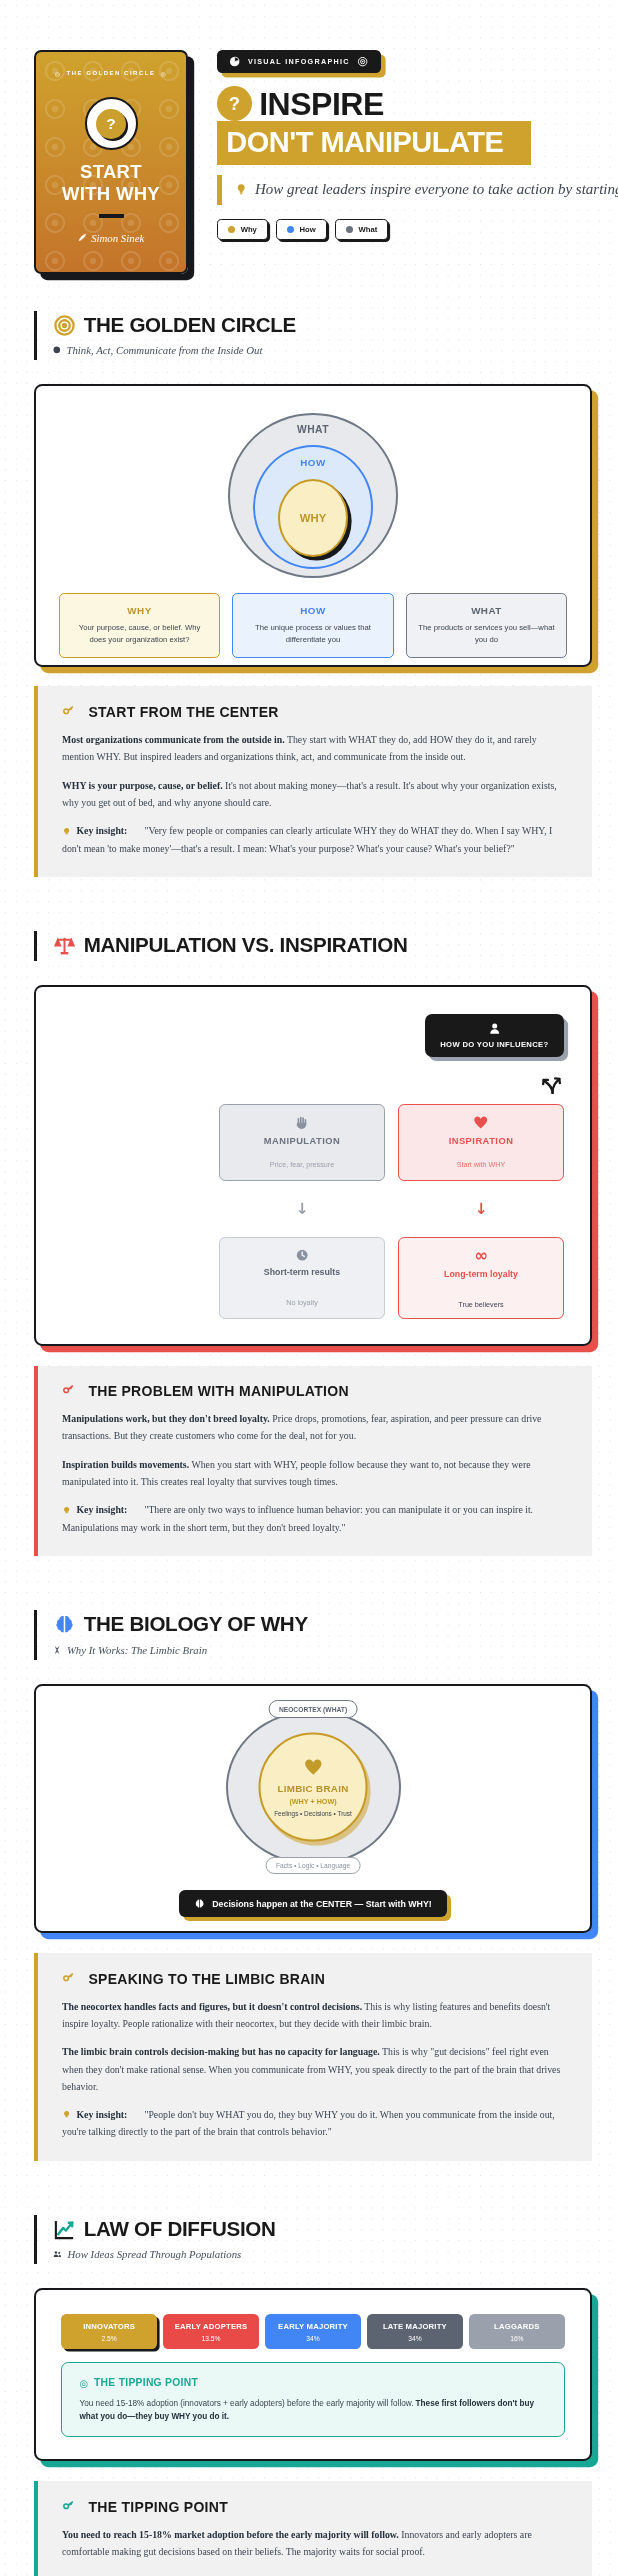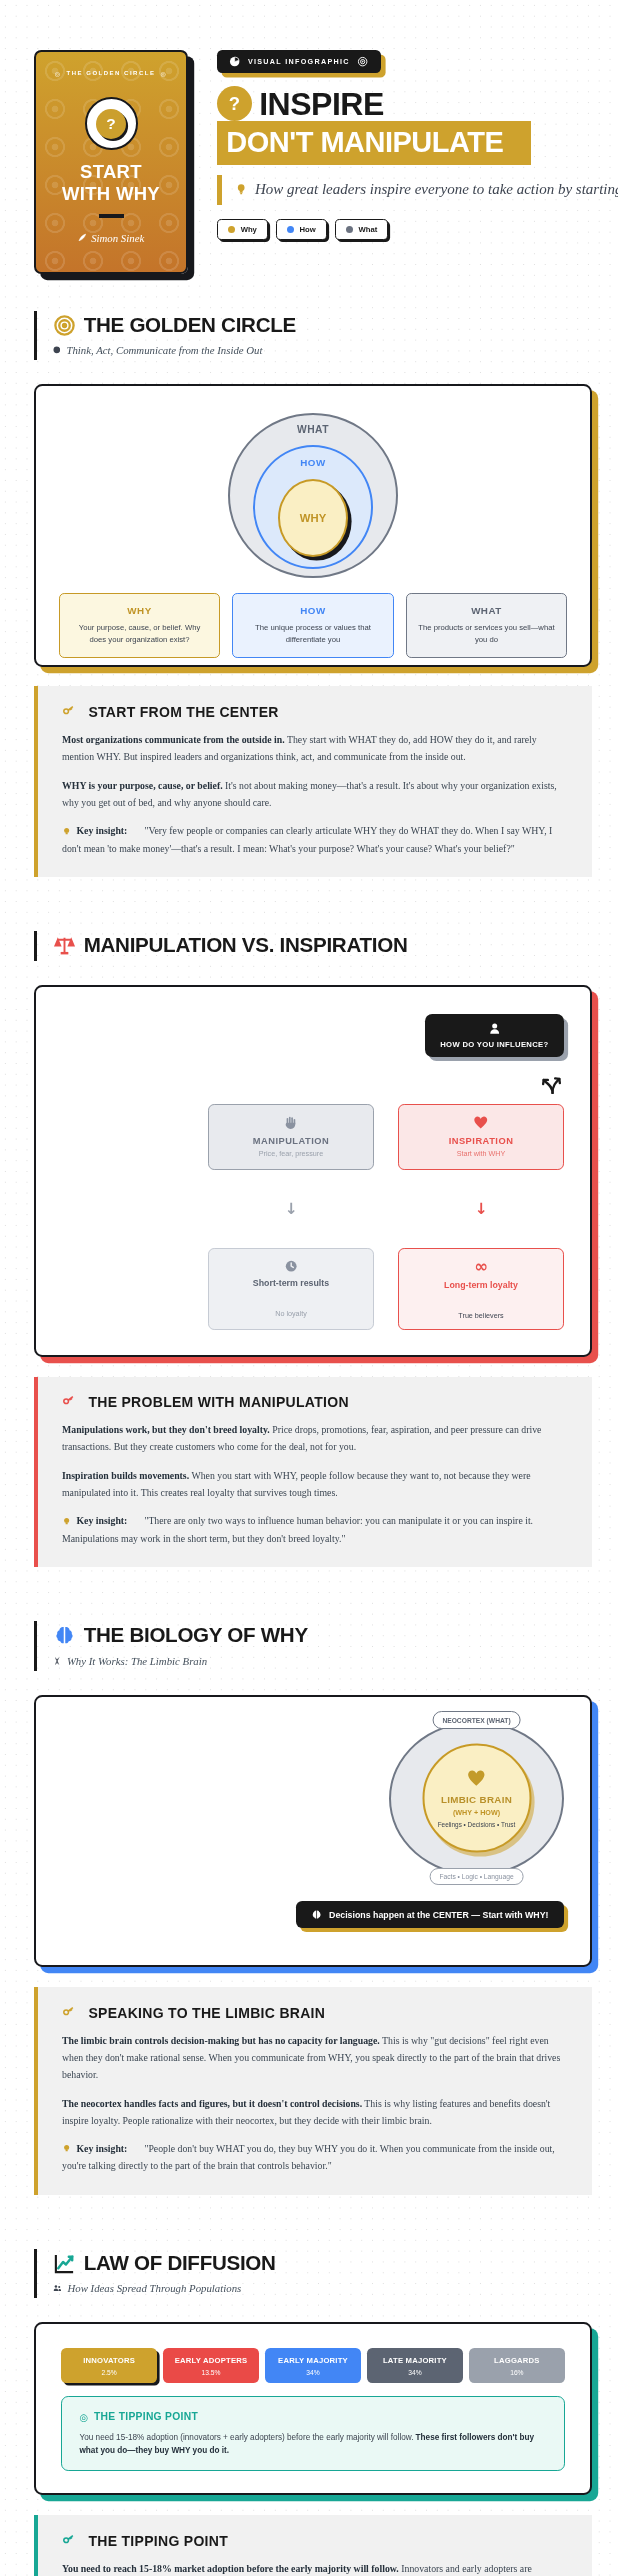--- a/index.html
+++ b/index.html
@@ -95,41 +95,41 @@
   .co-p b{color:#25303b}
   .insight{display:block}
   .insight .bulb{display:inline-block;vertical-align:-1.5px;margin-right:5.2px}
   .insight b{margin-right:17px}
 
   
   .flow-board{padding:27px 26px 25px;display:flex;flex-direction:column;align-items:flex-end}
   .flow-top{background:#191919;color:#fff;border-radius:7.2px;box-shadow:4.1px 4.1px 0 #9aa1ac;padding:7.7px 15.5px 8.8px;text-align:center}
   .flow-top-txt{font-size:7.7px;font-weight:800;letter-spacing:0.3px;margin-top:4.1px}
   .flow-split{margin:12.4px 0 10.3px}
-  .duo{display:grid;grid-template-columns:166px 166px;gap:24px}
+  .duo{display:grid;grid-template-columns:166px 166px;gap:13px}
   .opt{border-radius:6.2px;border:1.5px solid;text-align:center;padding:10.3px 9.3px 11.3px;width:100%}
   .opt-gray{background:#e8eaee;border-color:#9aa1ac}
   .opt-red{background:#fbe7e7;border-color:#e8504c}
   .opt-title{font-size:9.3px;font-weight:800;letter-spacing:0.5px;margin-top:5.2px}
-  .opt-sub{font-size:7.2px;margin-top:3px}
+  .opt-sub{font-size:7.2px;margin-top:14px}
   .opt-gray .opt-title{color:#6b7280}.opt-gray .opt-sub{color:#9aa1ac}
   .opt-red .opt-title{color:#e8504c}.opt-red .opt-sub{color:#e8726e}
   .darr{font-size:15.5px;font-weight:bold;line-height:1;margin:7.2px 0;font-family:"DejaVu Sans",sans-serif}
   .darr-gray{color:#9aa1ac}.darr-red{color:#e8504c}
   .res{border-radius:6.2px;border:1.5px solid;text-align:center;padding:9.3px;width:100%}
   .res-gray{background:#eef0f3;border-color:#c6cbd4}
   .res-red{background:#fdf0f0;border-color:#e8504c}
   .res-title{font-size:8.8px;font-weight:800;margin-top:4.6px}
   .res-sub{font-size:7.2px;margin-top:21px}
   .res-gray .res-title{color:#5c6472}.res-gray .res-sub{color:#9aa1ac}
   .res-red .res-title{color:#e8504c}.res-red .res-sub{color:#3d4450}
   .inf{font-family:"DejaVu Sans",sans-serif;font-size:16.5px;line-height:1;color:#e8504c;font-weight:bold}
 
   
-  .brain-board{padding:24px 26px 37px;display:flex;flex-direction:column;align-items:flex-end}
+  .brain-board{padding:24px 26px 14px;display:flex;flex-direction:column;align-items:center}
   .brain-wrap{position:relative;width:175px;height:155px}
   .brain-outer{position:absolute;inset:0;border-radius:50%;background:#e7e9ed;border:2.1px solid #707886}
   .brain-pill{position:absolute;left:50%;transform:translateX(-50%);background:#fff;border:1.5px solid #707886;border-radius:515px;padding:4.1px 9.3px;font-size:6.7px;font-weight:800;color:#5c6472;white-space:nowrap}
   .brain-pill-top{top:-9.3px}
   .brain-pill-bot{bottom:-9.3px;font-weight:normal;color:#8a92a0;border-color:#9aa1ac}
   .brain-core{position:absolute;left:50%;top:50%;transform:translate(-50%,-50%);width:109px;height:109px;border-radius:50%;background:#faefc4;border:2.6px solid #c79a26;box-shadow:3.1px 4.1px 0 rgba(206,162,45,.55);display:flex;flex-direction:column;align-items:center;justify-content:center;text-align:center}
   .core-name{font-size:9.8px;font-weight:800;color:#b9912b;margin-top:5.2px;letter-spacing:0.3px}
   .core-sub{font-size:7.2px;font-weight:bold;color:#c09426;margin-top:3.1px}
   .core-tags{font-size:6.4px;color:#3d4450;margin-top:4.6px}
   .brain-banner{margin-top:25px;background:#191919;color:#fff;border-radius:6.2px;box-shadow:4.1px 4.1px 0 #cea22d;padding:8.2px 15.5px;display:flex;align-items:center;gap:6.7px;font-size:8.8px;font-weight:800}
@@ -432,22 +432,22 @@
   <div class="callout bl-gold">
     <div class="co-title">
       <span>
           <svg width="12.4" height="12.4" viewBox="0 0 24 24" fill="none" stroke="#cea22d" stroke-width="3">
             <circle cx="8" cy="14" r="4.5"></circle>
             <path d="M12 12 L21 5 M17 8 L19.5 10.5 M14.5 10 L16.5 12"></path>
           </svg>
         </span>
       <span>SPEAKING TO THE LIMBIC BRAIN</span>
     </div>
+    <p class="co-p"><b>The neocortex handles facts and figures, but it doesn't control decisions.</b><span> This is why listing features and benefits doesn't inspire loyalty. People rationalize with their neocortex, but they decide with their limbic brain.</span></p>
     <p class="co-p"><b>The limbic brain controls decision-making but has no capacity for language.</b><span> This is why "gut decisions" feel right even when they don't make rational sense. When you communicate from WHY, you speak directly to the part of the brain that drives behavior.</span></p>
-    <p class="co-p"><b>The neocortex handles facts and figures, but it doesn't control decisions.</b><span> This is why listing features and benefits doesn't inspire loyalty. People rationalize with their neocortex, but they decide with their limbic brain.</span></p>
     <p class="co-p insight"><span class="bulb"><svg width="9.3" height="9.3" viewBox="0 0 24 24">
             <circle cx="12" cy="9" r="6.5" fill="#cea22d"></circle>
             <rect x="9" y="15.5" width="6" height="3.5" rx="1.2" fill="#cea22d"></rect>
           </svg></span><b>Key insight:</b><span>"People don't buy WHAT you do, they buy WHY you do it. When you communicate from the inside out, you're talking directly to the part of the brain that controls behavior."</span></p>
   </div>
 </div>
 
 <div class="wrap" style="margin-top:54px">
   <div class="sec-head">
     <div class="sec-title">

